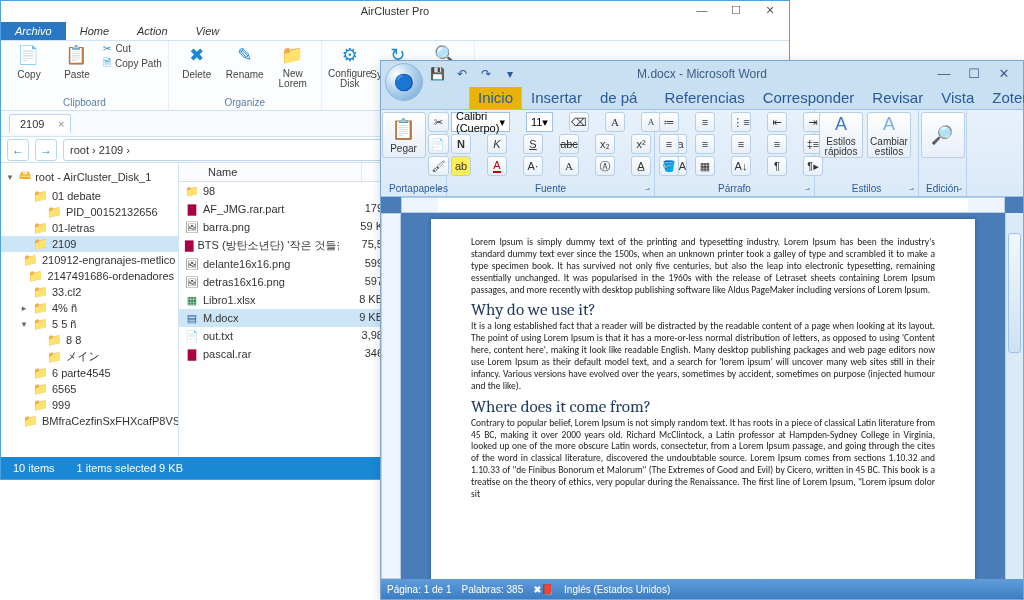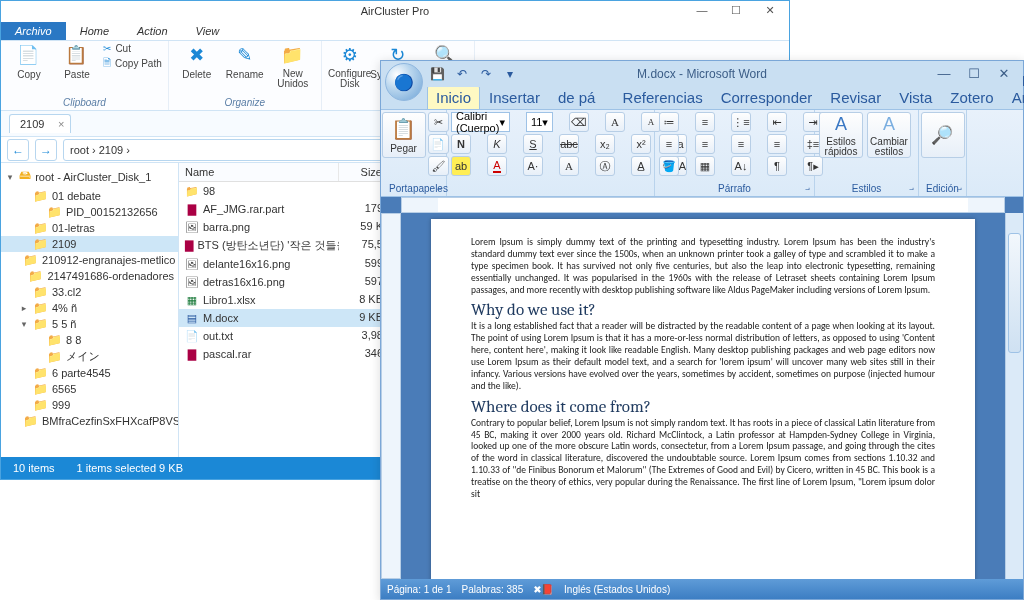--- a/index.html
+++ b/index.html
@@ -9,62 +9,62 @@
 .ac-window { position: absolute; left: 0; top: 0; width: 790px; height: 480px; border: 1px solid #4aa3e0; background: #fff; }
 .ac-title { height: 20px; display: flex; align-items: center; justify-content: center; position: relative; font-size: 11px; color: #333; }
 .ac-title .title-controls { position: absolute; right: 2px; top: 0; display: flex; }
 .ac-title .tc { width: 34px; height: 18px; display: flex; align-items: center; justify-content: center; font-size: 11px; color: #555; }
 .ac-menu { height: 20px; display: flex; align-items: center; background: #fff; border-bottom: 1px solid #d0e4f5; font-style: italic; }
 .ac-menu .m { padding: 3px 14px; font-size: 11px; color: #333; }
 .ac-menu .m.active { background: #2a78c4; color: #fff; }
 .ac-ribbon { height: 70px; background: #fcfdff; border-bottom: 1px solid #d0e4f5; display: flex; }
 .ac-group { border-right: 1px solid #e6eef7; padding: 2px 6px 0 6px; display: flex; flex-direction: column; justify-content: space-between; }
 .ac-group-body { display: flex; align-items: flex-start; gap: 4px; }
-.ac-group-label { text-align: center; font-size: 10px; color: #5a7ea6; padding-bottom: 2px; font-style: italic; }
+.ac-group-label { text-align: center; font-size: 10px; color: #5a7ea6; padding-bottom: 2px; }
 .ac-bigbtn { display: flex; flex-direction: column; align-items: center; width: 44px; gap: 2px; color: #444; font-size: 10px; }
 .ac-bigbtn .ic { width: 24px; height: 24px; display: flex; align-items: center; justify-content: center; font-size: 18px; color: #1b88d6; }
 .ac-smallbtns { display: flex; flex-direction: column; gap: 1px; }
 .ac-smallbtn { display: flex; align-items: center; gap: 4px; font-size: 10px; color: #444; }
 .ac-tabbar { height: 26px; background: #f7fbff; border-bottom: 1px solid #d0e4f5; display: flex; align-items: center; padding-left: 8px; }
 .ac-tab { background: #fff; border: 1px solid #b7d6ef; border-bottom: none; padding: 3px 26px 3px 10px; font-size: 11px; color: #333; position: relative; border-radius: 3px 3px 0 0; }
 .ac-tab .x { position: absolute; right: 6px; top: 3px; color: #888; }
 .ac-nav { height: 26px; display: flex; align-items: center; border-bottom: 1px solid #d0e4f5; padding: 0 6px; gap: 6px; }
 .navbtn { width: 22px; height: 22px; border: 1px solid #b7d6ef; border-radius: 3px; display: flex; align-items: center; justify-content: center; color: #1b88d6; font-size: 12px; }
 .ac-path { flex: 1; border: 1px solid #b7d6ef; height: 22px; display: flex; align-items: center; padding: 0 6px; font-size: 11px; color: #333; border-radius: 3px; }
 .ac-body { display: flex; height: calc(100% - 20px - 20px - 70px - 26px - 26px - 22px); }
 .ac-tree { width: 178px; border-right: 1px solid #d0e4f5; overflow: hidden; padding: 2px 0; }
 .tree-row { display: flex; align-items: center; gap: 4px; padding: 1px 4px; font-size: 11px; color: #333; white-space: nowrap; }
 .tree-row .chev { width: 10px; text-align: center; color: #666; font-size: 9px; }
 .tree-row .fold { color: #f2b01e; font-size: 12px; }
 .tree-row.sel { background: #cde6f7; }
 .ac-list { flex: 1; display: flex; flex-direction: column; }
 .ac-list-header { display: flex; border-bottom: 1px solid #e0e0e0; font-size: 11px; color: #333; background: #fafcff; }
 .ac-list-header .col { padding: 3px 6px; border-right: 1px solid #e8e8e8; }
-.col-name { width: 160px; } .col-size { width: 50px; text-align: right; }
+.col-name { width: 160px; margin-left: 23px; } .col-size { width: 50px; text-align: right; }
 .ac-list-rows { flex: 1; overflow: hidden; }
 .list-row { display: flex; font-size: 11px; color: #333; padding: 1px 0; }
 .list-row .cell { padding: 1px 6px; white-space: nowrap; overflow: hidden; }
 .list-row .cell.name { width: 160px; display: flex; align-items: center; gap: 4px; }
 .list-row .cell.size { width: 50px; text-align: right; }
 .list-row.sel { background: #cde6f7; }
 .file-ic { width: 14px; height: 14px; display: inline-flex; align-items: center; justify-content: center; font-size: 11px; }
 .ac-status { height: 22px; background: #1b88d6; color: #fff; display: flex; align-items: center; gap: 22px; padding: 0 12px; font-size: 11px; }
 
 
 .word-window { position: absolute; left: 380px; top: 60px; width: 644px; height: 540px; border: 1px solid #7ba7d7; background: #c9dff2; box-shadow: 0 2px 10px rgba(0,0,0,0.15); }
 .word-top { height: 26px; display: flex; align-items: center; background: #c9dff2; position: relative; }
 .word-orb { width: 38px; height: 38px; border-radius: 50%; background: radial-gradient(circle at 30% 30%, #fff, #b9d6ee 40%, #6ea3d6); border: 1px solid #8fb7df; position: absolute; left: 4px; top: 2px; display: flex; align-items: center; justify-content: center; font-size: 16px; z-index: 2; }
 .word-qat { margin-left: 48px; display: flex; align-items: center; gap: 6px; }
 .qat-ic { width: 18px; height: 18px; display: flex; align-items: center; justify-content: center; font-size: 12px; color: #2a5a9e; }
 .word-titlebar { position: absolute; left: 50%; transform: translateX(-50%); font-size: 12px; color: #3b5d87; }
 .word-wc { position: absolute; right: 4px; top: 2px; display: flex; }
 .word-wc .tc { width: 30px; height: 20px; display: flex; align-items: center; justify-content: center; color: #3b5d87; font-size: 13px; }
 .word-tabs { height: 22px; display: flex; align-items: flex-end; padding-left: 46px; gap: 0; }
 .word-tab { padding: 3px 8px; font-size: 15px; color: #2a5a9e; border: 1px solid transparent; border-bottom: none; border-radius: 3px 3px 0 0; }
-.word-tab.active { background: #fef9c3; border-color: #9ec2e6; color: #2a5a9e; }
+.word-tab.active { background: #eab308; border-color: #9ec2e6; color: #2a5a9e; margin-left: 42px; }
 .word-ribbon { height: 88px; background: linear-gradient(#e8f1fb, #dbeaf8); border-top: 1px solid #9ec2e6; border-bottom: 1px solid #9ec2e6; display: flex; padding-left: 4px; }
 .wr-group { border-right: 1px solid #b9d3ec; padding: 2px 4px 0 4px; display: flex; flex-direction: column; justify-content: space-between; }
 .wr-body { display: flex; flex-direction: column; gap: 2px; }
 .wr-row { display: flex; align-items: center; gap: 16px; }
 .wr-btn { height: 20px; min-width: 20px; background: linear-gradient(#fefefe,#e7eff8); border: 1px solid #b7cee6; border-radius: 3px; display: flex; align-items: center; justify-content: center; font-size: 11px; color: #333; padding: 0 3px; }
 .wr-btn.big { height: 46px; width: 44px; flex-direction: column; gap: 2px; font-size: 10px; }
 .font-sel { background: #fff; border: 1px solid #9ec2e6; height: 20px; font-size: 11px; padding: 0 4px; display: flex; align-items: center; }
 .wr-label { text-align: center; font-size: 10px; color: #2a5a9e; padding: 1px 0 2px 0; position: relative; }
 .wr-label::after { content: "⌐"; position: absolute; right: 0; bottom: 2px; font-size: 8px; color: #2a5a9e; transform: rotate(180deg); }
 
@@ -132,21 +132,21 @@
         <div class="ac-bigbtn">
             <span class="ic">✖</span>
             <span>Delete</span>
           </div>
         <div class="ac-bigbtn">
             <span class="ic">✎</span>
             <span>Rename</span>
           </div>
         <div class="ac-bigbtn">
             <span class="ic">📁</span>
-            <span style="white-space:normal;text-align:center;line-height:1">New Unidos</span>
+            <span style="white-space:normal;text-align:center;line-height:1">New Lorem</span>
           </div>
       </div>
       <div class="ac-group-label">Organize</div>
     </div>
     <div class="ac-group">
       <div class="ac-group-body">
         <div class="ac-bigbtn">
             <span class="ic">⚙</span>
             <span style="white-space:normal;text-align:center;line-height:1">Configure Disk</span>
           </div>
@@ -439,20 +439,21 @@
           <div class="wr-btn">
               <span style="color:#c00;border-bottom:2px solid #c00">A</span>
             </div>
           <div class="wr-btn">A·</div>
           <div class="wr-btn" style="font-family:serif">A</div>
           <div class="wr-btn">Ⓐ</div>
           <div class="wr-btn">A̲</div>
           <div class="wr-btn">↔A</div>
         </div>
       </div>
+      <div class="wr-label">Fuente</div>
     </div>
     <div class="wr-group" style="width:160px">
       <div class="wr-body">
         <div class="wr-row">
           <div class="wr-btn">≔</div>
           <div class="wr-btn">≡</div>
           <div class="wr-btn">⋮≡</div>
           <div class="wr-btn">⇤</div>
           <div class="wr-btn">⇥</div>
         </div>

